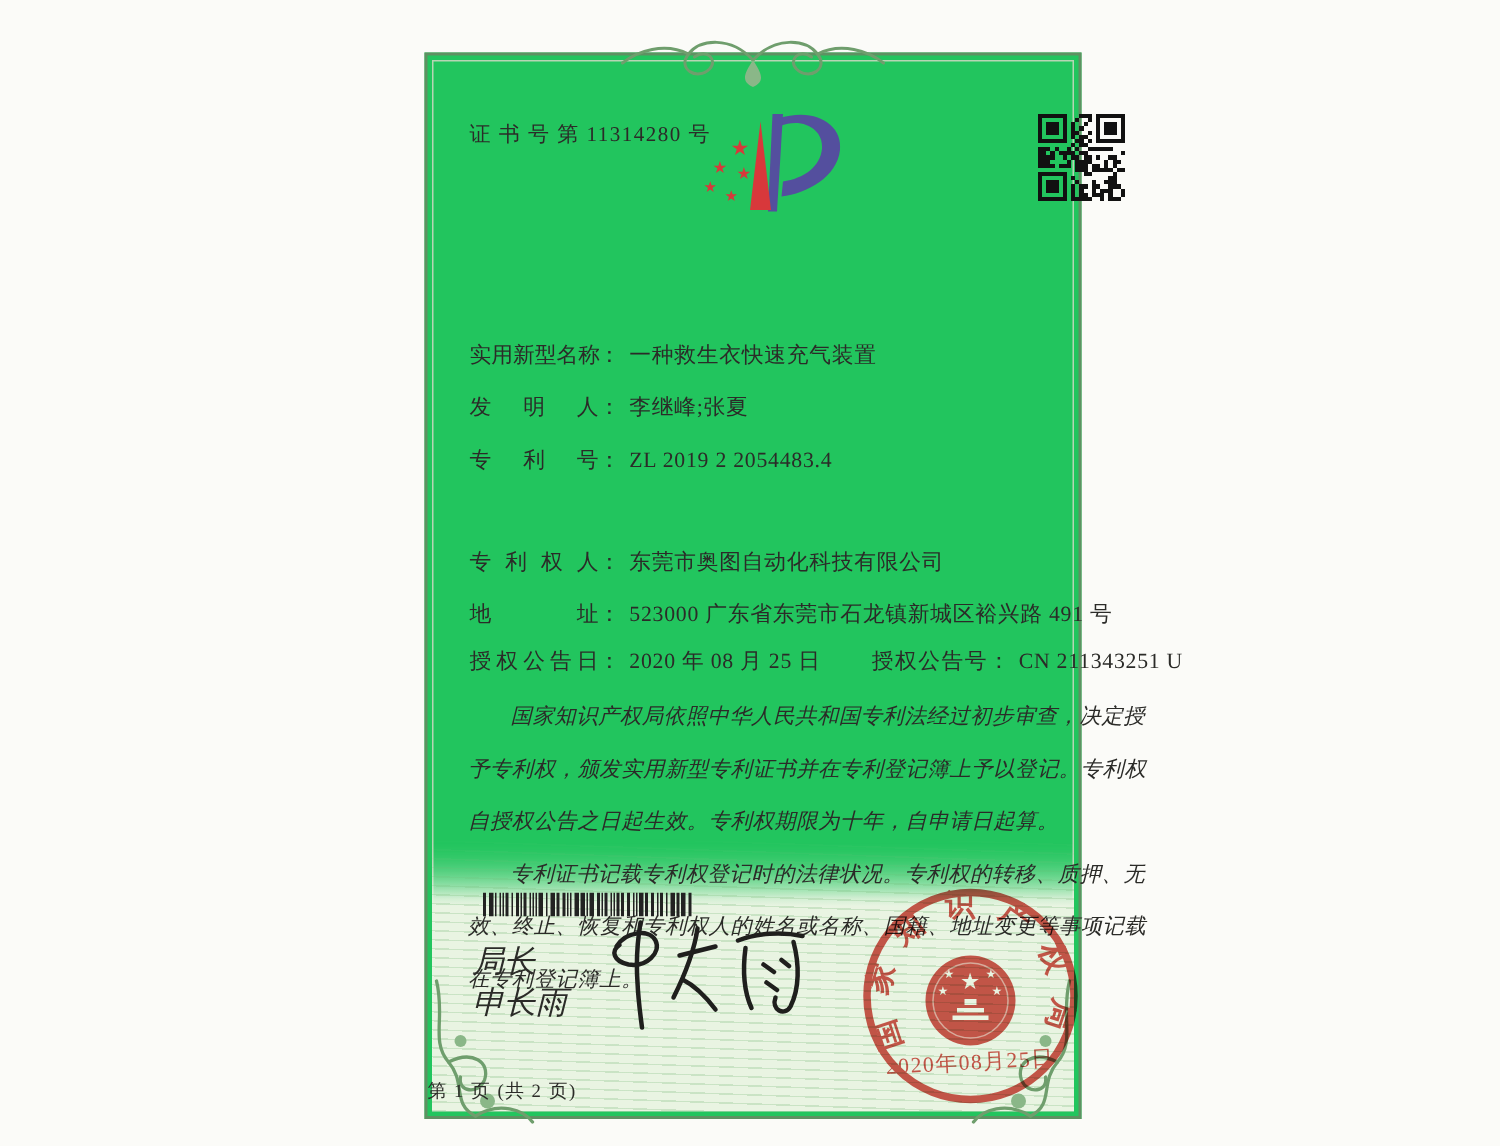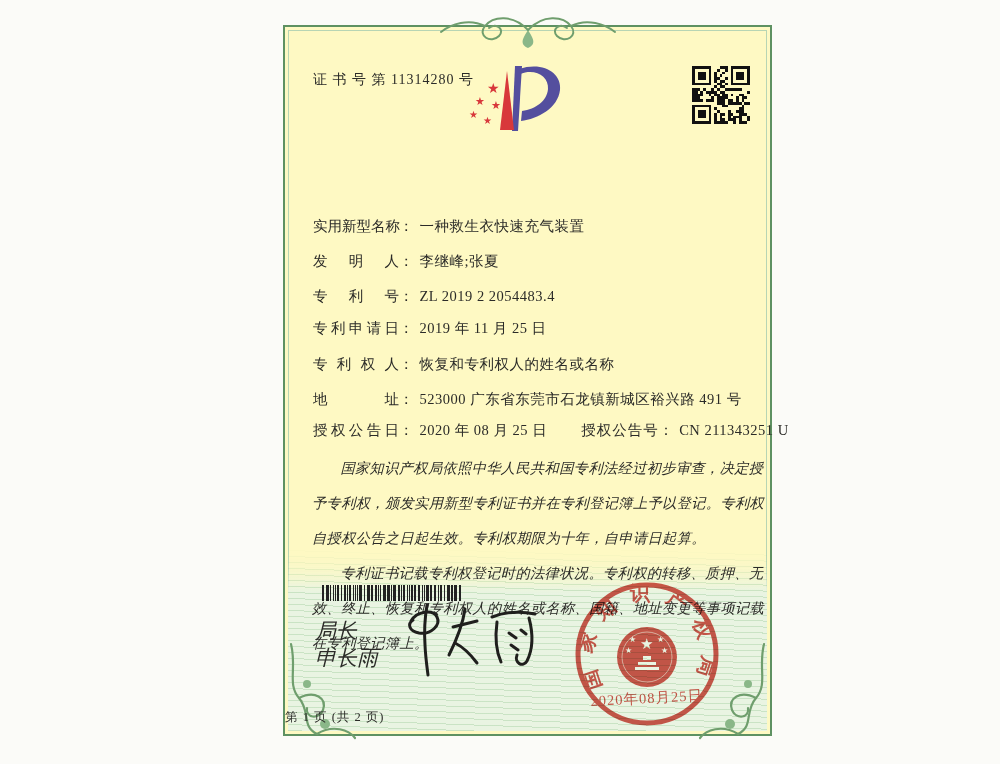--- a/index.html
+++ b/index.html
@@ -1,18 +1,18 @@
 <!DOCTYPE html>
 <html><head>
 <meta charset="utf-8">
 <style>
   html,body{margin:0;padding:0;width:1000px;height:764px;overflow:hidden;
     background:#fbfbf8;font-family:"Liberation Serif","DejaVu Serif",serif;color:#2b2b28;}
   .stage{position:relative;width:1000px;height:764px;}
-  .cert{position:absolute;left:283px;top:25px;width:489px;height:711px;background:#fef9c3;
+  .cert{position:absolute;left:283px;top:35px;width:438px;height:711px;background:#22c55e;
     border:2px solid #5e9162;outline:1px solid #b7d5b4;outline-offset:-6px;box-sizing:border-box;}
   .green-zone{position:absolute;left:3px;right:3px;bottom:3px;height:182px;
     background:
       repeating-linear-gradient(2deg, rgba(150,200,148,.38) 0 1px, rgba(150,200,148,0) 1px 6px),
       linear-gradient(to bottom, rgba(232,244,226,0), #e9f4e2 45px);
     -webkit-mask-image:linear-gradient(to bottom,transparent,#000 40px);
     mask-image:linear-gradient(to bottom,transparent,#000 40px);}
   .certno{position:absolute;left:28px;top:44px;font-size:14px;letter-spacing:1px;}
   .logo{position:absolute;left:184px;top:34px;}
   .qr{position:absolute;left:407px;top:39px;}
@@ -229,25 +229,22 @@
 
     <div class="row" style="top:190px">
       <span class="lbl">实用新型名称</span>：<span class="val">一种救生衣快速充气装置</span>
     </div>
     <div class="row" style="top:225px">
       <span class="lbl">发明人</span>：<span class="val">李继峰;张夏</span>
     </div>
     <div class="row" style="top:260px">
       <span class="lbl">专利号</span>：<span class="val">ZL 2019 2 2054483.4</span>
     </div>
-    <div class="row" style="top:292px">
-      <span class="lbl">专利申请日</span>：<span class="val">2019 年 11 月 25 日</span>
-    </div>
     <div class="row" style="top:328px">
-      <span class="lbl">专利权人</span>：<span class="val">恢复和专利权人的姓名或名称</span>
+      <span class="lbl">专利权人</span>：<span class="val">东莞市奥图自动化科技有限公司</span>
     </div>
     <div class="row" style="top:363px">
       <span class="lbl">地址</span>：<span class="val">523000 广东省东莞市石龙镇新城区裕兴路 491 号</span>
     </div>
     <div class="row" style="top:394px">
       <span class="lbl">授权公告日</span>：<span class="val">2020 年 08 月 25 日</span><span class="grant2"><span class="lbl2">授权公告号</span>：<span class="val">CN 211343251 U</span></span>
     </div>
 
     <div class="body-text">
       <p>国家知识产权局依照中华人民共和国专利法经过初步审查，决定授予专利权，颁发实用新型专利证书并在专利登记簿上予以登记。专利权自授权公告之日起生效。专利权期限为十年，自申请日起算。</p>

